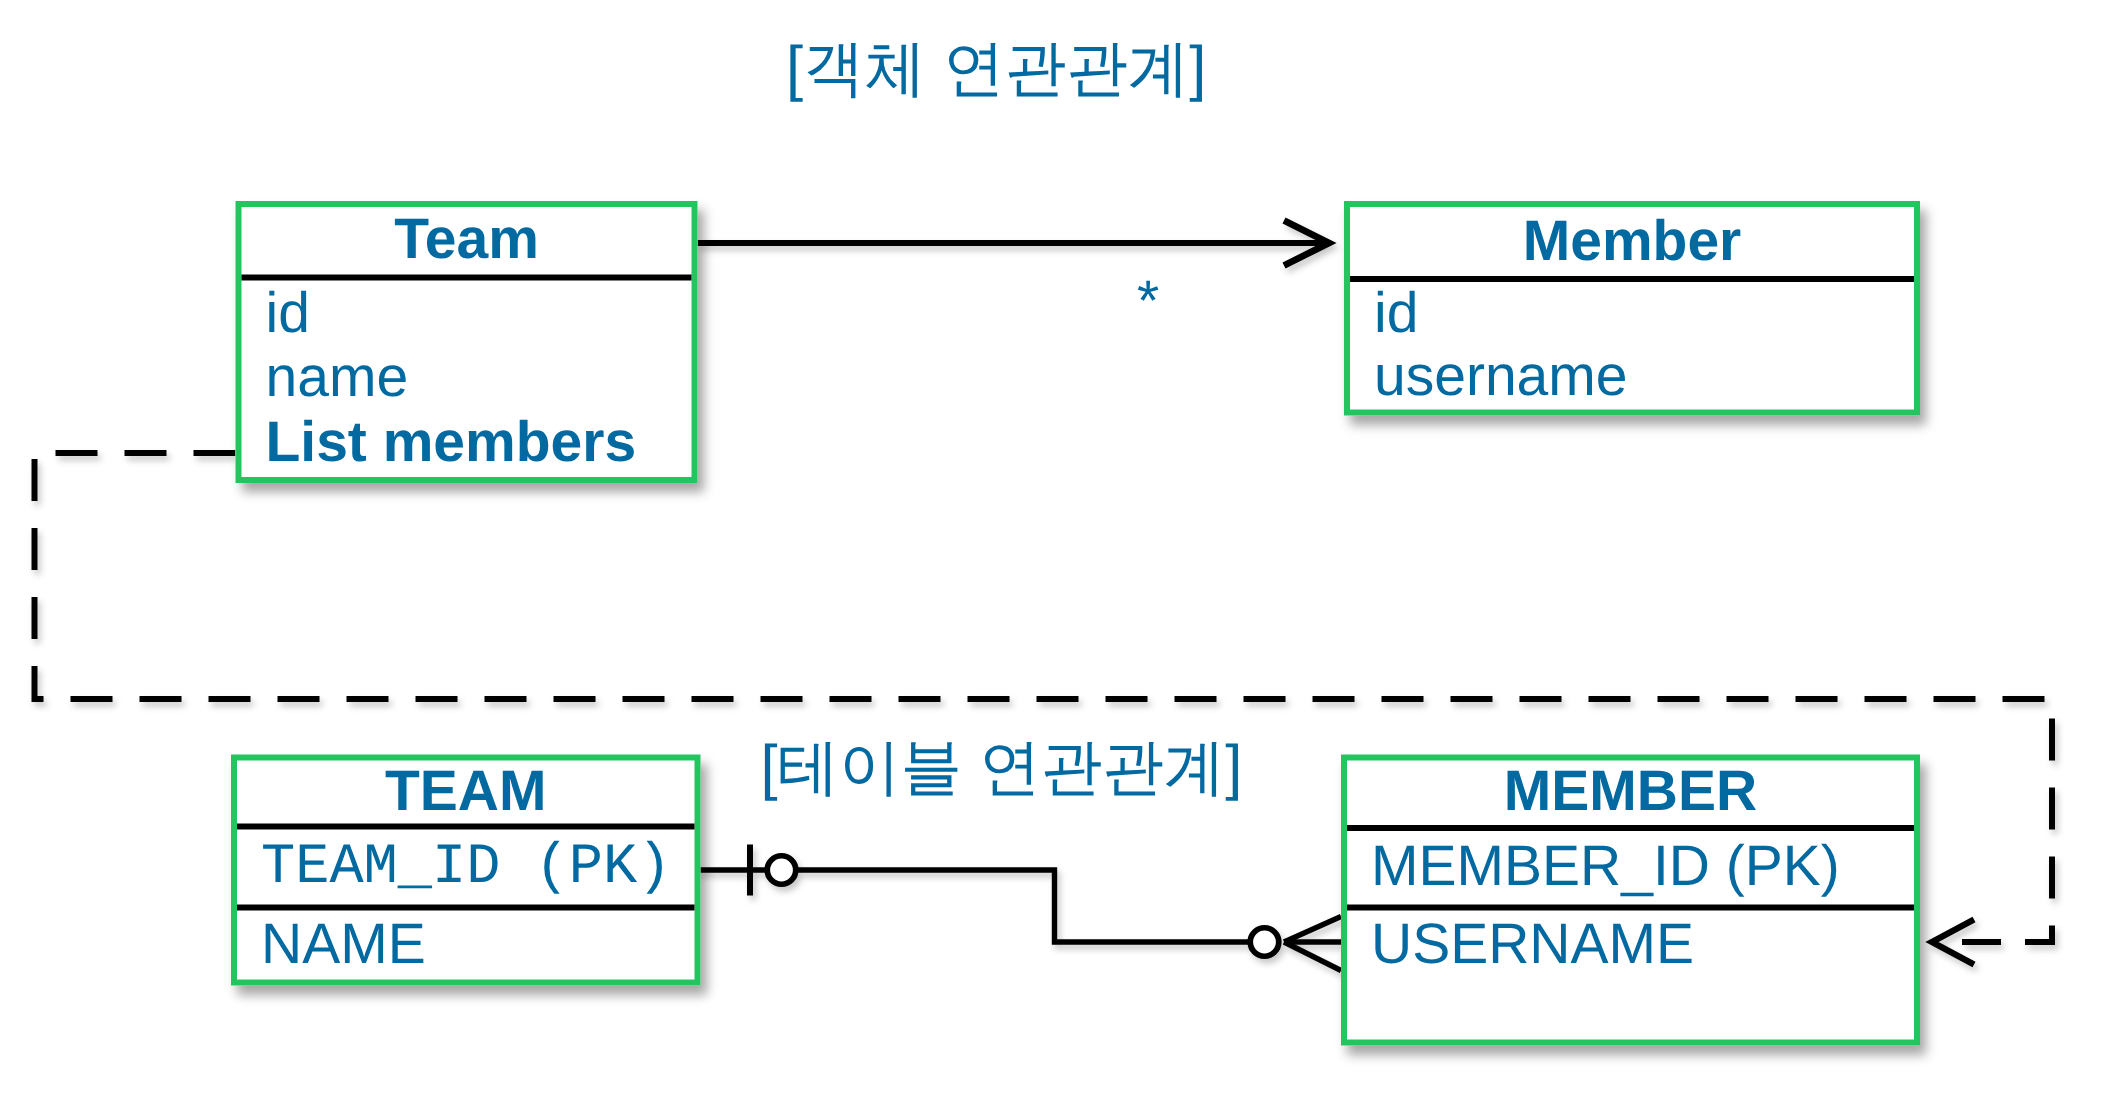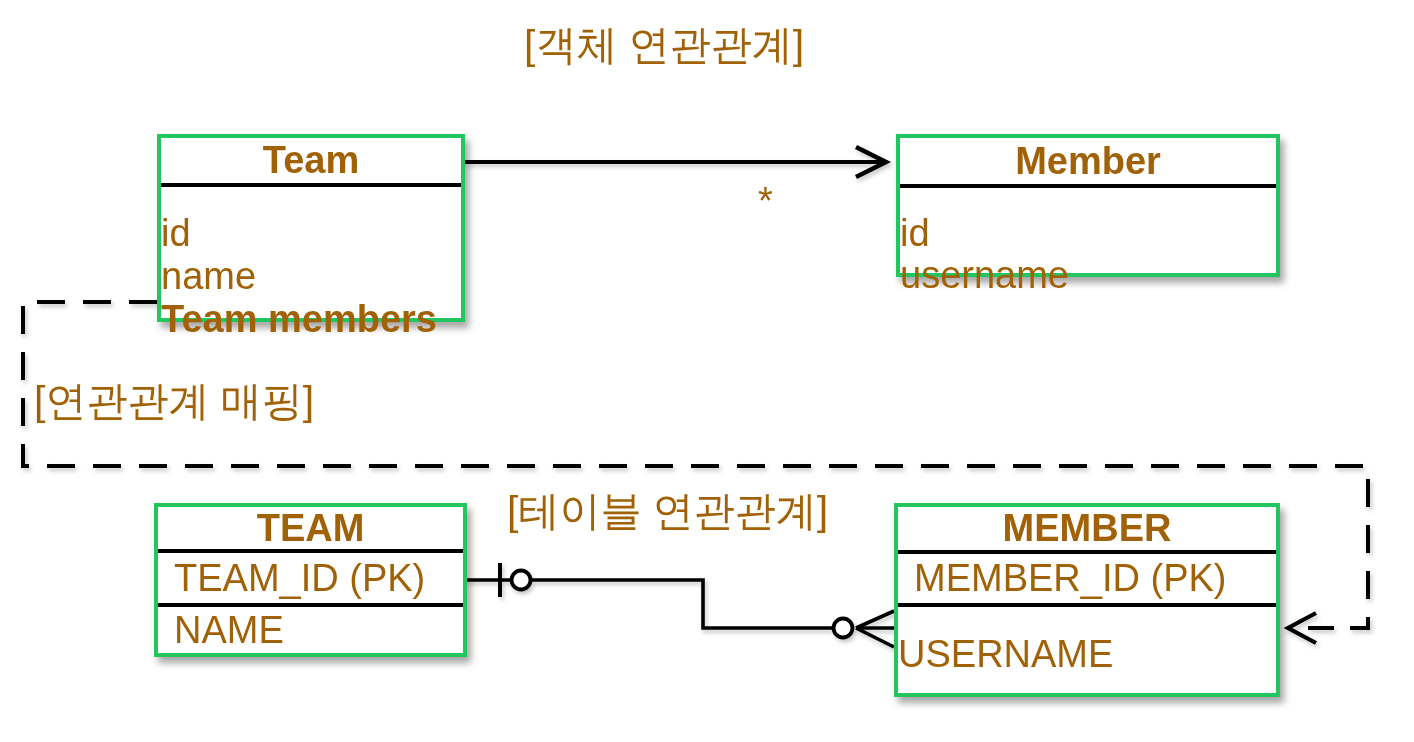--- a/index.html
+++ b/index.html
@@ -6,21 +6,21 @@
     margin: 0;
     padding: 0;
     background: #ffffff;
   }
   .stage {
     position: relative;
     width: 1414px;
     height: 742px;
     background: #ffffff;
     font-family: "Liberation Sans", "DejaVu Sans", sans-serif;
-    color: #a16207;
+    color: #0369a1;
     overflow: hidden;
   }
   .svg-layer {
     position: absolute;
     left: 0;
     top: 0;
     width: 1414px;
     height: 742px;
     filter: drop-shadow(2px 3px 2px rgba(0,0,0,0.22));
   }
@@ -38,22 +38,22 @@
     border-bottom: 4px solid #000000;
     font-weight: bold;
     font-size: 38px;
     display: flex;
     align-items: center;
     justify-content: center;
     flex: 0 0 auto;
   }
   .fields {
     font-size: 38px;
+    padding-left: 16px;
     flex: 1 1 auto;
-    margin-top: 24px;
   }
   .fields > div { white-space: nowrap; }
   .trow {
     box-sizing: content-box;
     font-size: 38px;
     padding-left: 16px;
     display: flex;
     align-items: center;
     white-space: nowrap;
     flex: 0 0 auto;
@@ -94,47 +94,46 @@
 
     <g stroke="#000000" fill="none" stroke-width="4">
       <polyline points="157,302 23,302 23,466 1368,466 1368,620" stroke-dasharray="28 18"></polyline>
       <polyline points="1368,620 1368,628 1294,628" stroke-dasharray="26 16"></polyline>
       <polyline points="1316,613 1288,628 1316,643" stroke-width="4.2"></polyline>
     </g>
   </svg>
 
   <div class="floating-label section-title" style="left:524px; top:18px;">[객체 연관관계]</div>
 
-  <div class="floating-label section-title" style="left:34px; top:374px;">[연관관계 매핑]</div>
 
   <div class="floating-label section-title" style="left:507px; top:484px;">[테이블 연관관계]</div>
 
 
   <div class="floating-label multiplicity" style="left:758px; top:180px;">*</div>
 
   <div class="uml-box" style="left:157px; top:134px; width:308px; height:188px;">
     <div class="box-title" style="height:45px;">Team</div>
     <div class="fields" style="line-height:43px; padding-top:1px;">
       <div>id</div>
       <div>name</div>
-      <div class="bold">Team members</div>
+      <div class="bold">List members</div>
     </div>
   </div>
 
   <div class="uml-box" style="left:896px; top:134px; width:384px; height:143px;">
     <div class="box-title" style="height:46px;">Member</div>
     <div class="fields" style="line-height:42px; padding-top:0px;">
       <div>id</div>
       <div>username</div>
     </div>
   </div>
 
   <div class="uml-box" style="left:154px; top:503px; width:313px; height:154px;">
     <div class="box-title" style="height:42px;">TEAM</div>
-    <div class="trow divider" style="height:50px;">TEAM_ID (PK)</div>
+    <div class="trow divider" style="height:50px;font-family:Liberation Mono, monospace;">TEAM_ID (PK)</div>
     <div class="trow" style="height:46px;">NAME</div>
   </div>
 
   <div class="uml-box" style="left:894px; top:503px; width:386px; height:194px;">
     <div class="box-title" style="height:43px;">MEMBER</div>
     <div class="trow divider" style="height:49px;">MEMBER_ID (PK)</div>
     <div class="fields" style="line-height:44px; padding-top:1px;">
       <div>USERNAME</div>
     </div>
   </div>

